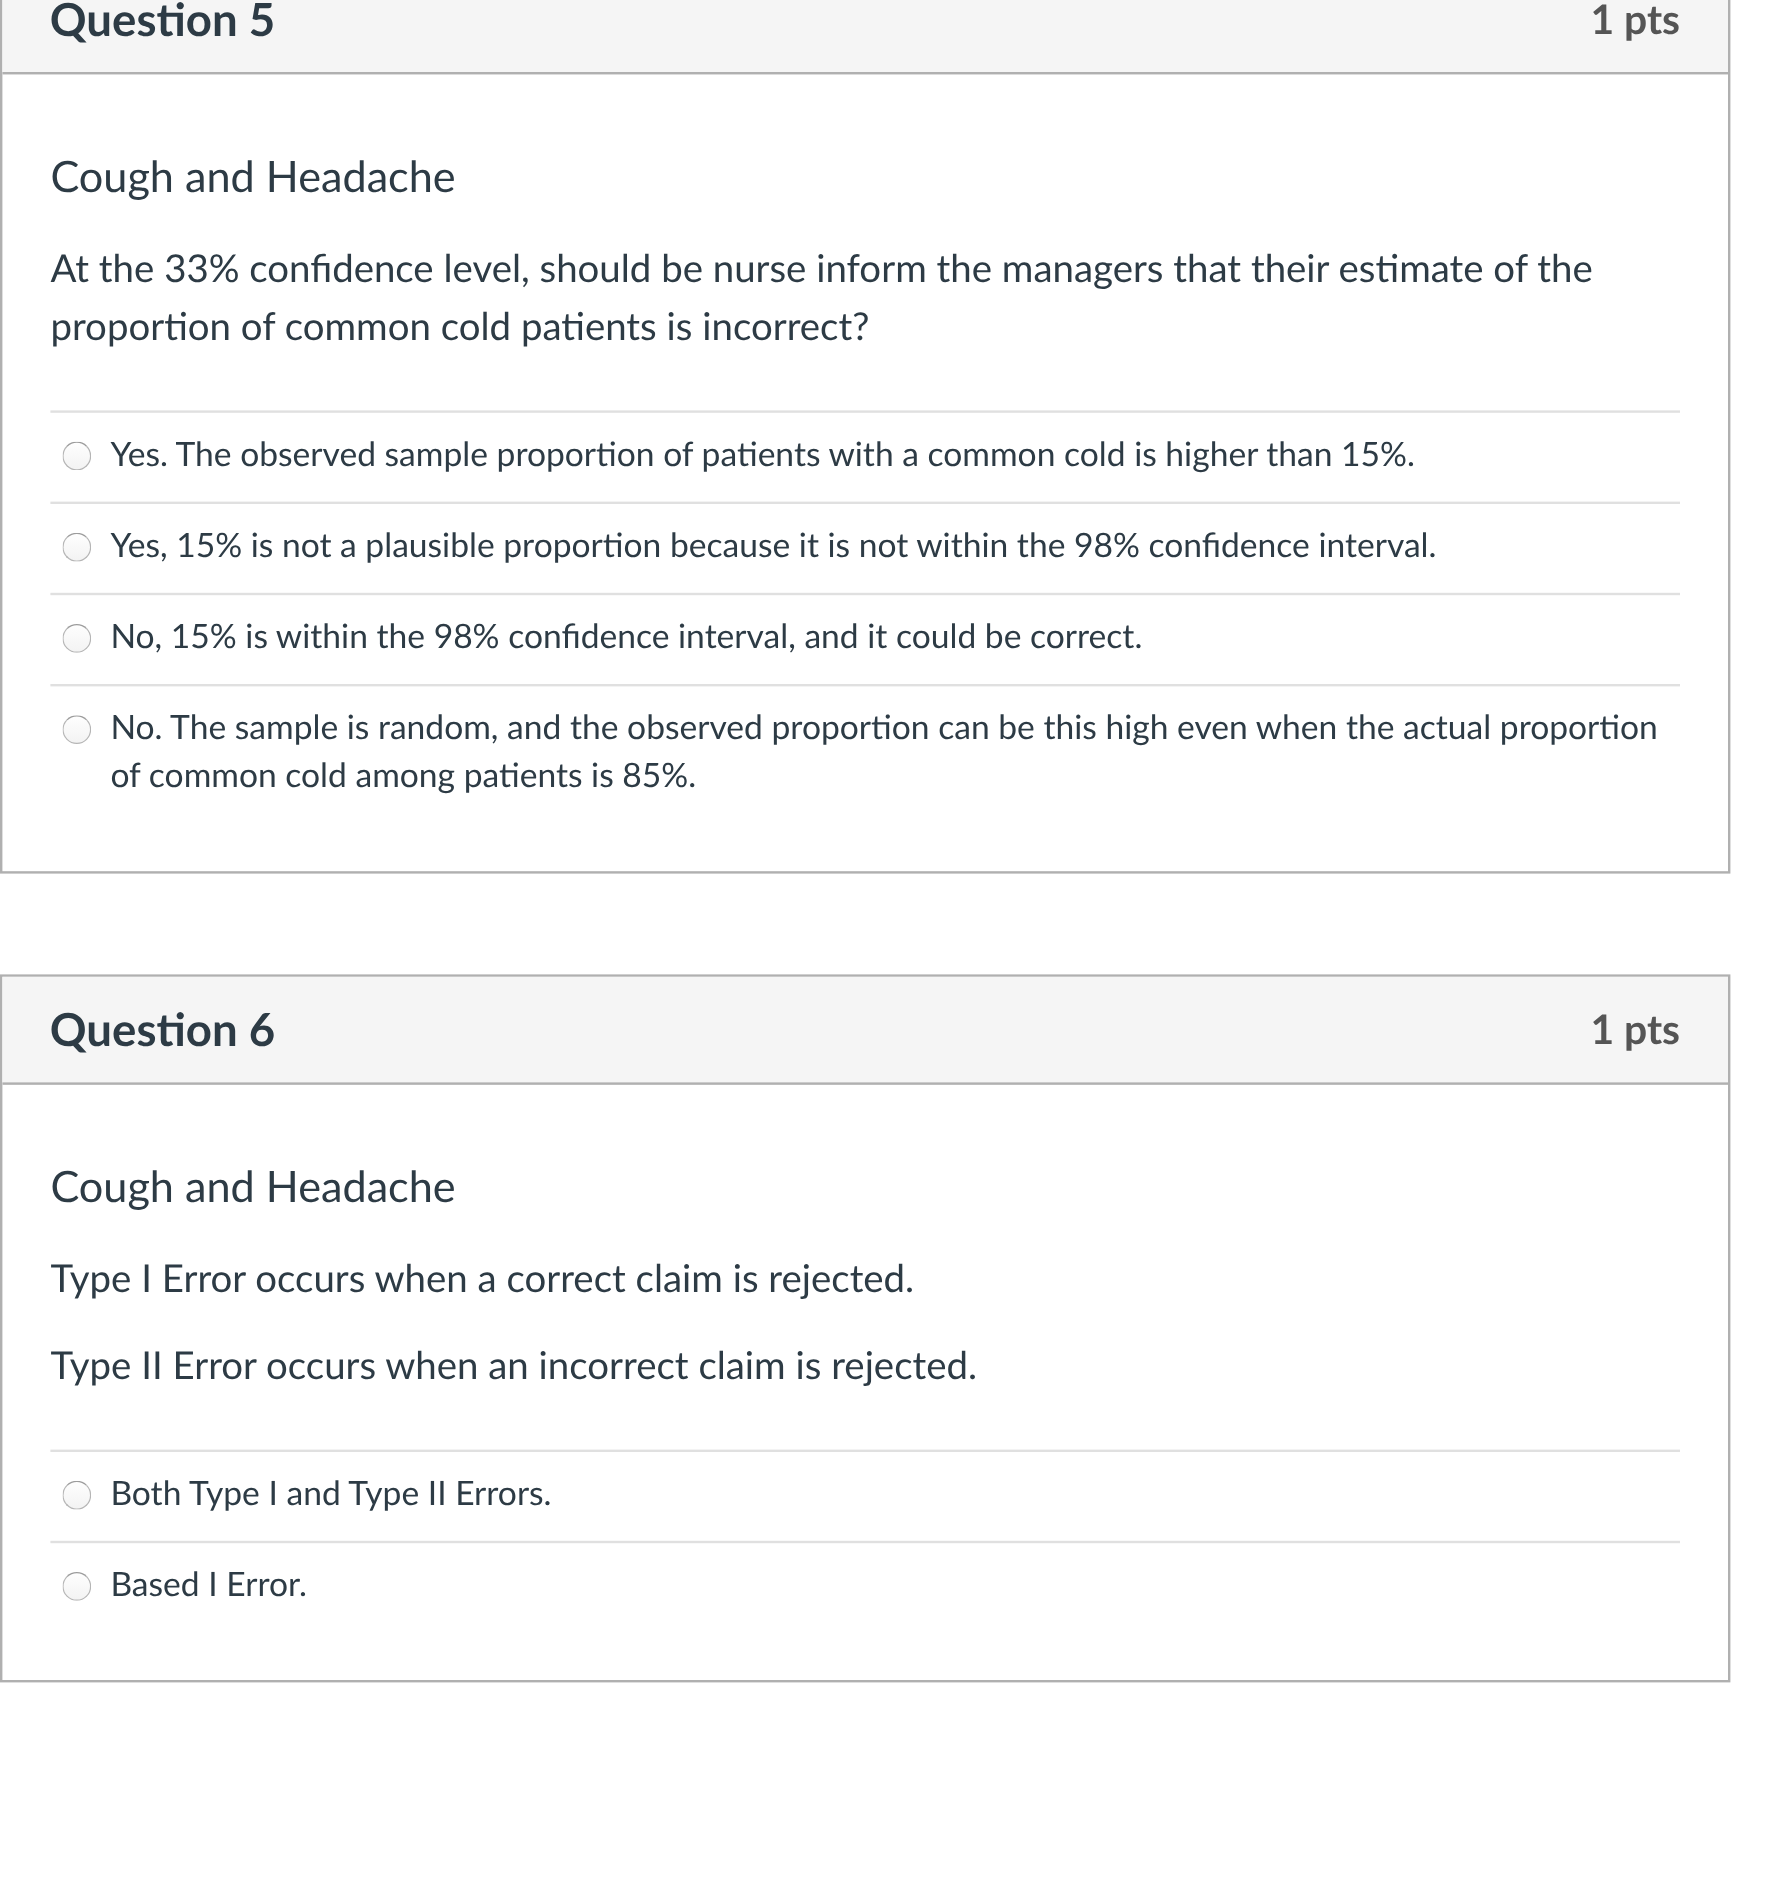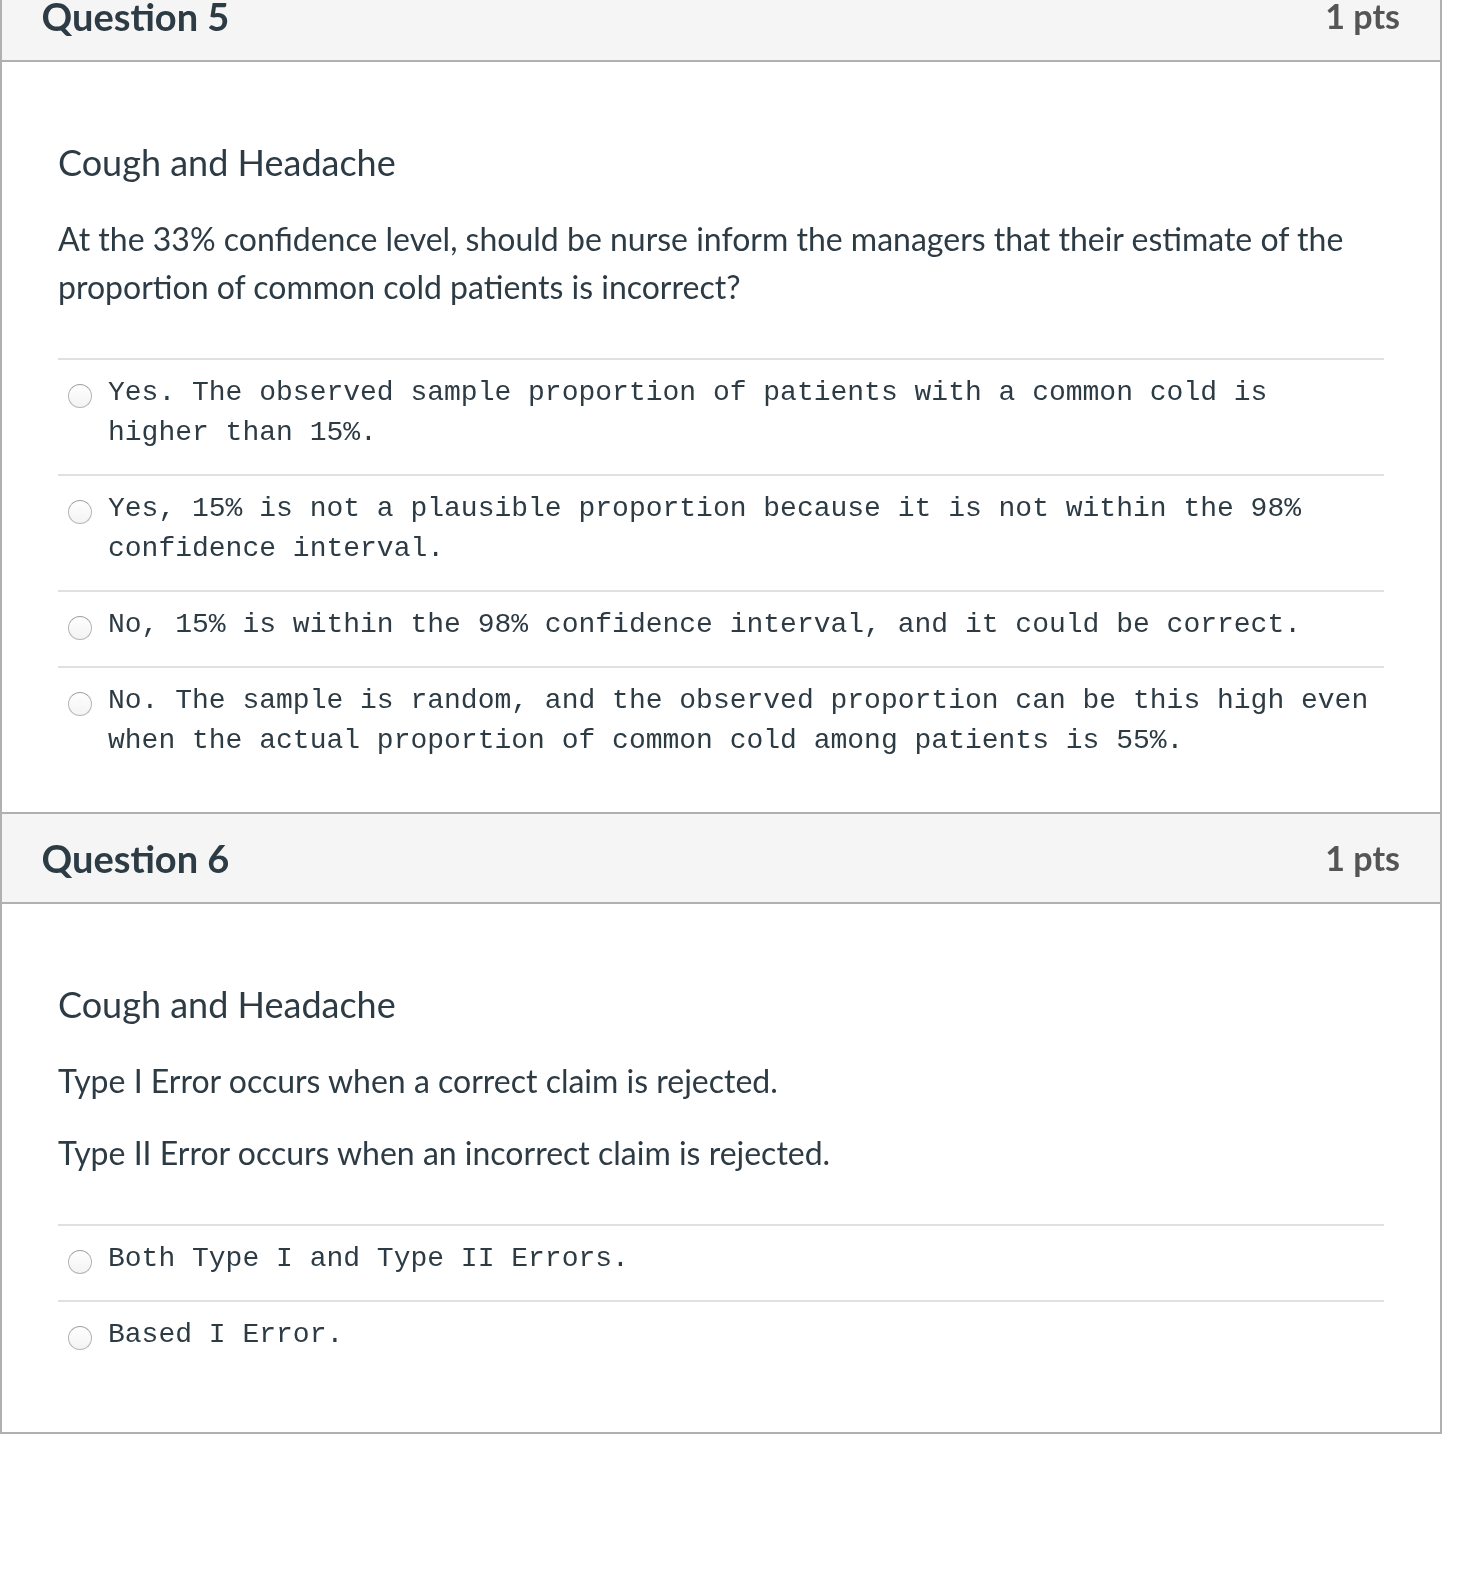--- a/index.html
+++ b/index.html
@@ -49,29 +49,29 @@
   .q-name{
     position:absolute;left:39.5px;top:0;height:88px;line-height:88px;
     font-size:38px;font-weight:700;color:var(--q-name-color);letter-spacing:0;
     white-space:nowrap;
   }
   .q-points{
     position:absolute;right:40px;top:0;height:88px;line-height:88px;
     font-size:34px;font-weight:700;color:var(--q-points-color);
     white-space:nowrap;
   }
-  .q-body{padding:16px;}
+  .q-body{padding:0;}
   .q-text{
     color:var(--q-text-color);font-size:32px;line-height:48px;
     padding:57px 40px 23px 40px;
   }
   .q-text .h3{font-size:36px;font-weight:400;margin:0 0 26px 0;line-height:54px;}
   .q-text p{margin:0 0 24px 0;}
 
-  .answers{padding:0 40px 40px 40px;font-family:Liberation Mono, monospace;}
+  .answers{padding:0 40px 40px 40px;}
   .answer{
     border-top:2px solid var(--answer-divider);
     display:flex;
     align-items:flex-start;
     padding:13px 0 21px 0;
   }
   .radio{
     width:24px;height:24px;border-radius:50%;
     border:1px solid var(--radio-border);
     border-top-color:var(--radio-border-top);
@@ -105,21 +105,21 @@
         <div class="answer">
           <span class="radio"></span>
           <span class="answer-text">Yes, 15% is not a plausible proportion because it is not within the 98% confidence interval.</span>
         </div>
         <div class="answer">
           <span class="radio"></span>
           <span class="answer-text">No, 15% is within the 98% confidence interval, and it could be correct.</span>
         </div>
         <div class="answer">
           <span class="radio"></span>
-          <span class="answer-text">No. The sample is random, and the observed proportion can be this high even when the actual proportion of common cold among patients is 55%.</span>
+          <span class="answer-text">No. The sample is random, and the observed proportion can be this high even when the actual proportion of common cold among patients is 85%.</span>
         </div>
       </div>
     </div>
   </div>
 
   <div class="question" id="q6">
     <div class="q-header">
       <div class="q-name">Question 6</div>
       <div class="q-points">1 pts</div>
     </div>

